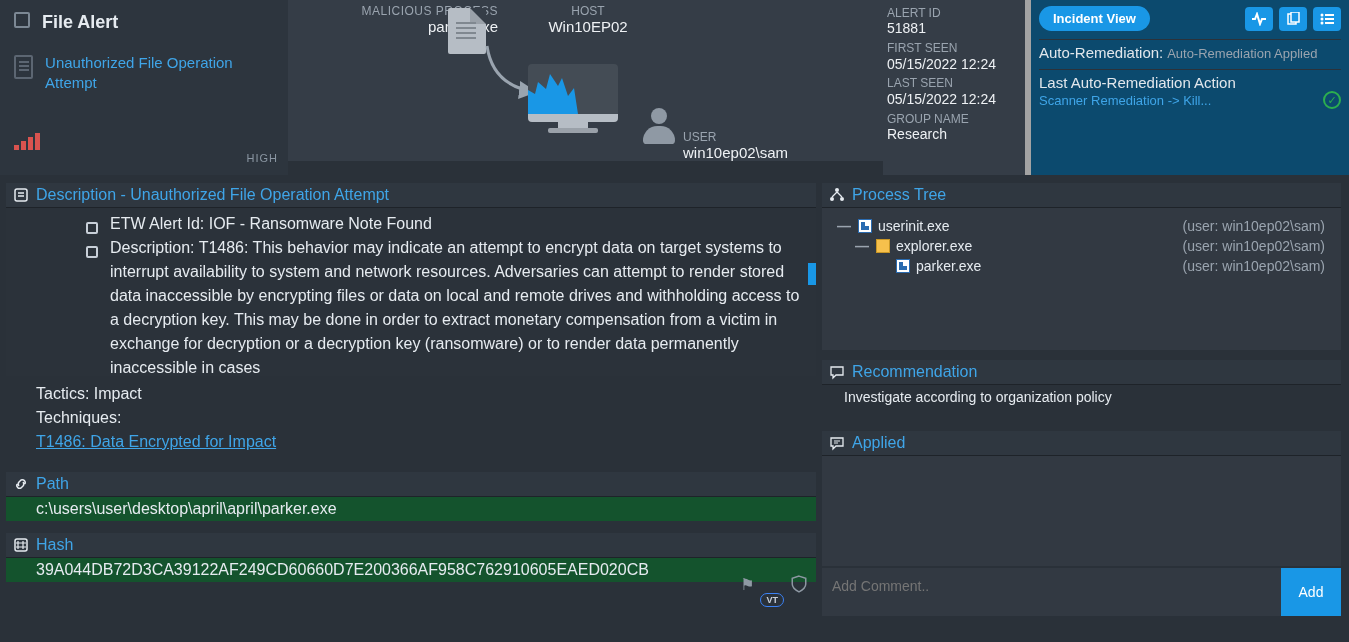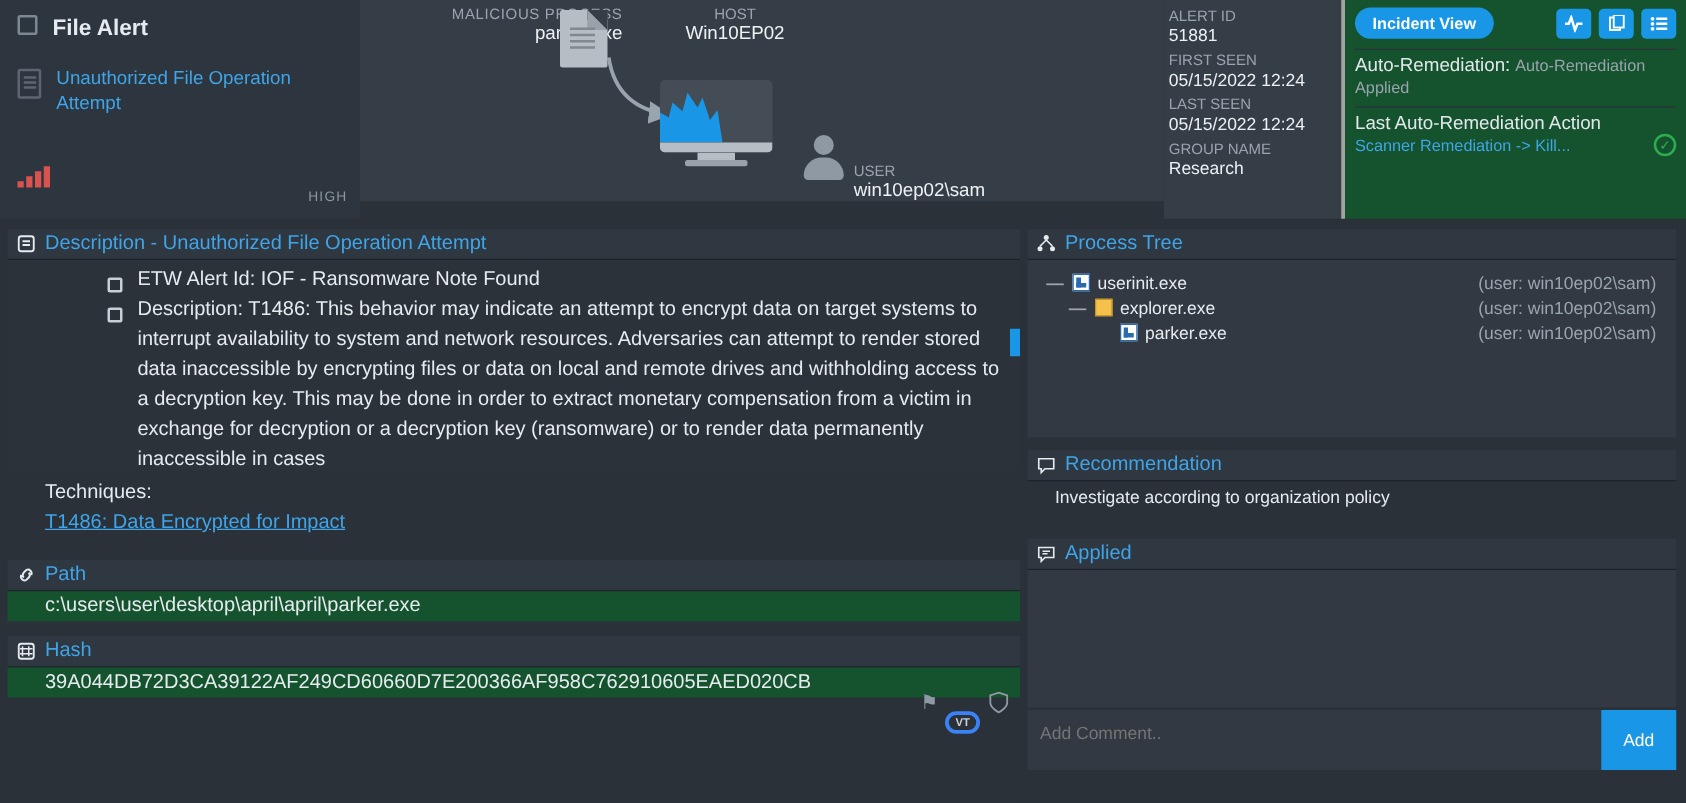--- a/index.html
+++ b/index.html
@@ -131,21 +131,21 @@
 .up-arrows{
   position:absolute; left:370px; top:160px;
   color:#3fa5e8; font-size:14px; letter-spacing:2px;
 }
 .meta-col{
   width:142px;background:#353d47;padding:6px 4px 0;
 }
 .meta-label{color:#9aa4af;font-size:12px;line-height:1.2;}
 .meta-val{color:#eef1f4;font-size:14px;line-height:1.2;margin-bottom:4px;}
 .right-col{
-  width:276px;background:#14532d;padding:6px 8px;border-left:3px solid #a3a3a3;
+  width:324px;background:#0c4a6e;padding:6px 8px;border-left:6px solid #a3a3a3;
 }
 .rt-top-row{display:flex;align-items:center;gap:20px;margin-bottom:8px;}
 .inc-btn{
   background:#1997e6;color:#fff;border:none;
   padding:5px 14px;border-radius:14px;font-size:13px;font-weight:600;
 }
 .rt-icons{display:flex;gap:6px;margin-left:auto;}
 .rt-icon{
   width:28px;height:24px;background:#1997e6;border-radius:4px;
   display:flex;align-items:center;justify-content:center;color:#fff;font-size:13px;
@@ -185,21 +185,21 @@
   position:absolute;right:-6px;top:55px;width:14px;height:22px;background:#1997e6;
 }
 .mitre-box{padding:6px 10px 8px 30px;font-size:16px;color:#e6ebf0;line-height:1.5;}
 .mitre-link{color:#3fa5e8;text-decoration:underline;}
 .simple-val{
   background:#14532d;padding:3px 7px 3px 30px;font-size:16px;color:#e6ebf0;
   margin-bottom:2px;position:relative;
 }
 .hash-icons{position:absolute;right:8px;top:3px;display:flex;gap:6px;align-items:center;}
 .vt-badge{
-  border:3px solid #3b82f6;border-radius:10px;padding:1px 5px;font-size:9px;color:#c8cfd8;font-weight:bold;margin-top:32px;
+  border:1px solid #3b82f6;border-radius:10px;padding:1px 5px;font-size:9px;color:#c8cfd8;font-weight:bold;margin-top:32px;
 }
 .shield-icon{width:18px;height:18px;color:#8f99a4;}
 .section-gap{height:10px;}
 .ptree{background:#323942;padding:8px 6px 8px 14px;min-height:142px;font-size:14px;}
 .ptree-row{display:flex;align-items:center;padding:2px 0;}
 .pt-toggle{color:#9aa4af;width:16px;text-align:center;font-weight:bold;cursor:pointer;}
 .pt-icon{width:14px;height:14px;background:#fff;border:1px solid #2a6bb0;margin:0 6px;position:relative;}
 .pt-icon.win::after{content:"";position:absolute;inset:2px;background:linear-gradient(90deg,#2a6bb0 45%,transparent 45%),linear-gradient(0deg,#2a6bb0 45%,transparent 45%);}
 .pt-icon.folder{background:#f6c04c;border-color:#c89626;}
 .pt-name{color:#e6ebf0;}
@@ -348,20 +348,21 @@
     </div>
     <div class="desc-box">
       <ul>
         <li>ETW Alert Id: IOF - Ransomware Note Found</li>
         <li>Description: T1486: This behavior may indicate an attempt to encrypt data on target systems to interrupt availability to system and network resources. Adversaries can attempt to render stored data inaccessible by encrypting files or data on local and remote drives and withholding access to a decryption key. This may be done in order to extract monetary compensation from a victim in exchange for decryption or a decryption key (ransomware) or to render data permanently inaccessible in cases</li>
       </ul>
       <div class="scroll-ind"></div>
     </div>
 
     <div class="mitre-box">
+      <div>Tactics: Impact</div>
       <div>Techniques:</div>
       <a class="mitre-link" href="#">T1486: Data Encrypted for Impact</a>
     </div>
 
     <div class="section-gap"></div>
     <div class="sec-header">
       <span class="sec-icon">
         <svg width="16" height="16" viewBox="0 0 16 16">
             <path d="M6,10 a3,3 0 0 1 0,-4 l2,-2 a3,3 0 0 1 4,4 M10,6 a3,3 0 0 1 0,4 l-2,2 a3,3 0 0 1 -4,-4" stroke="currentColor" stroke-width="1.5" fill="none"></path>
           </svg>

